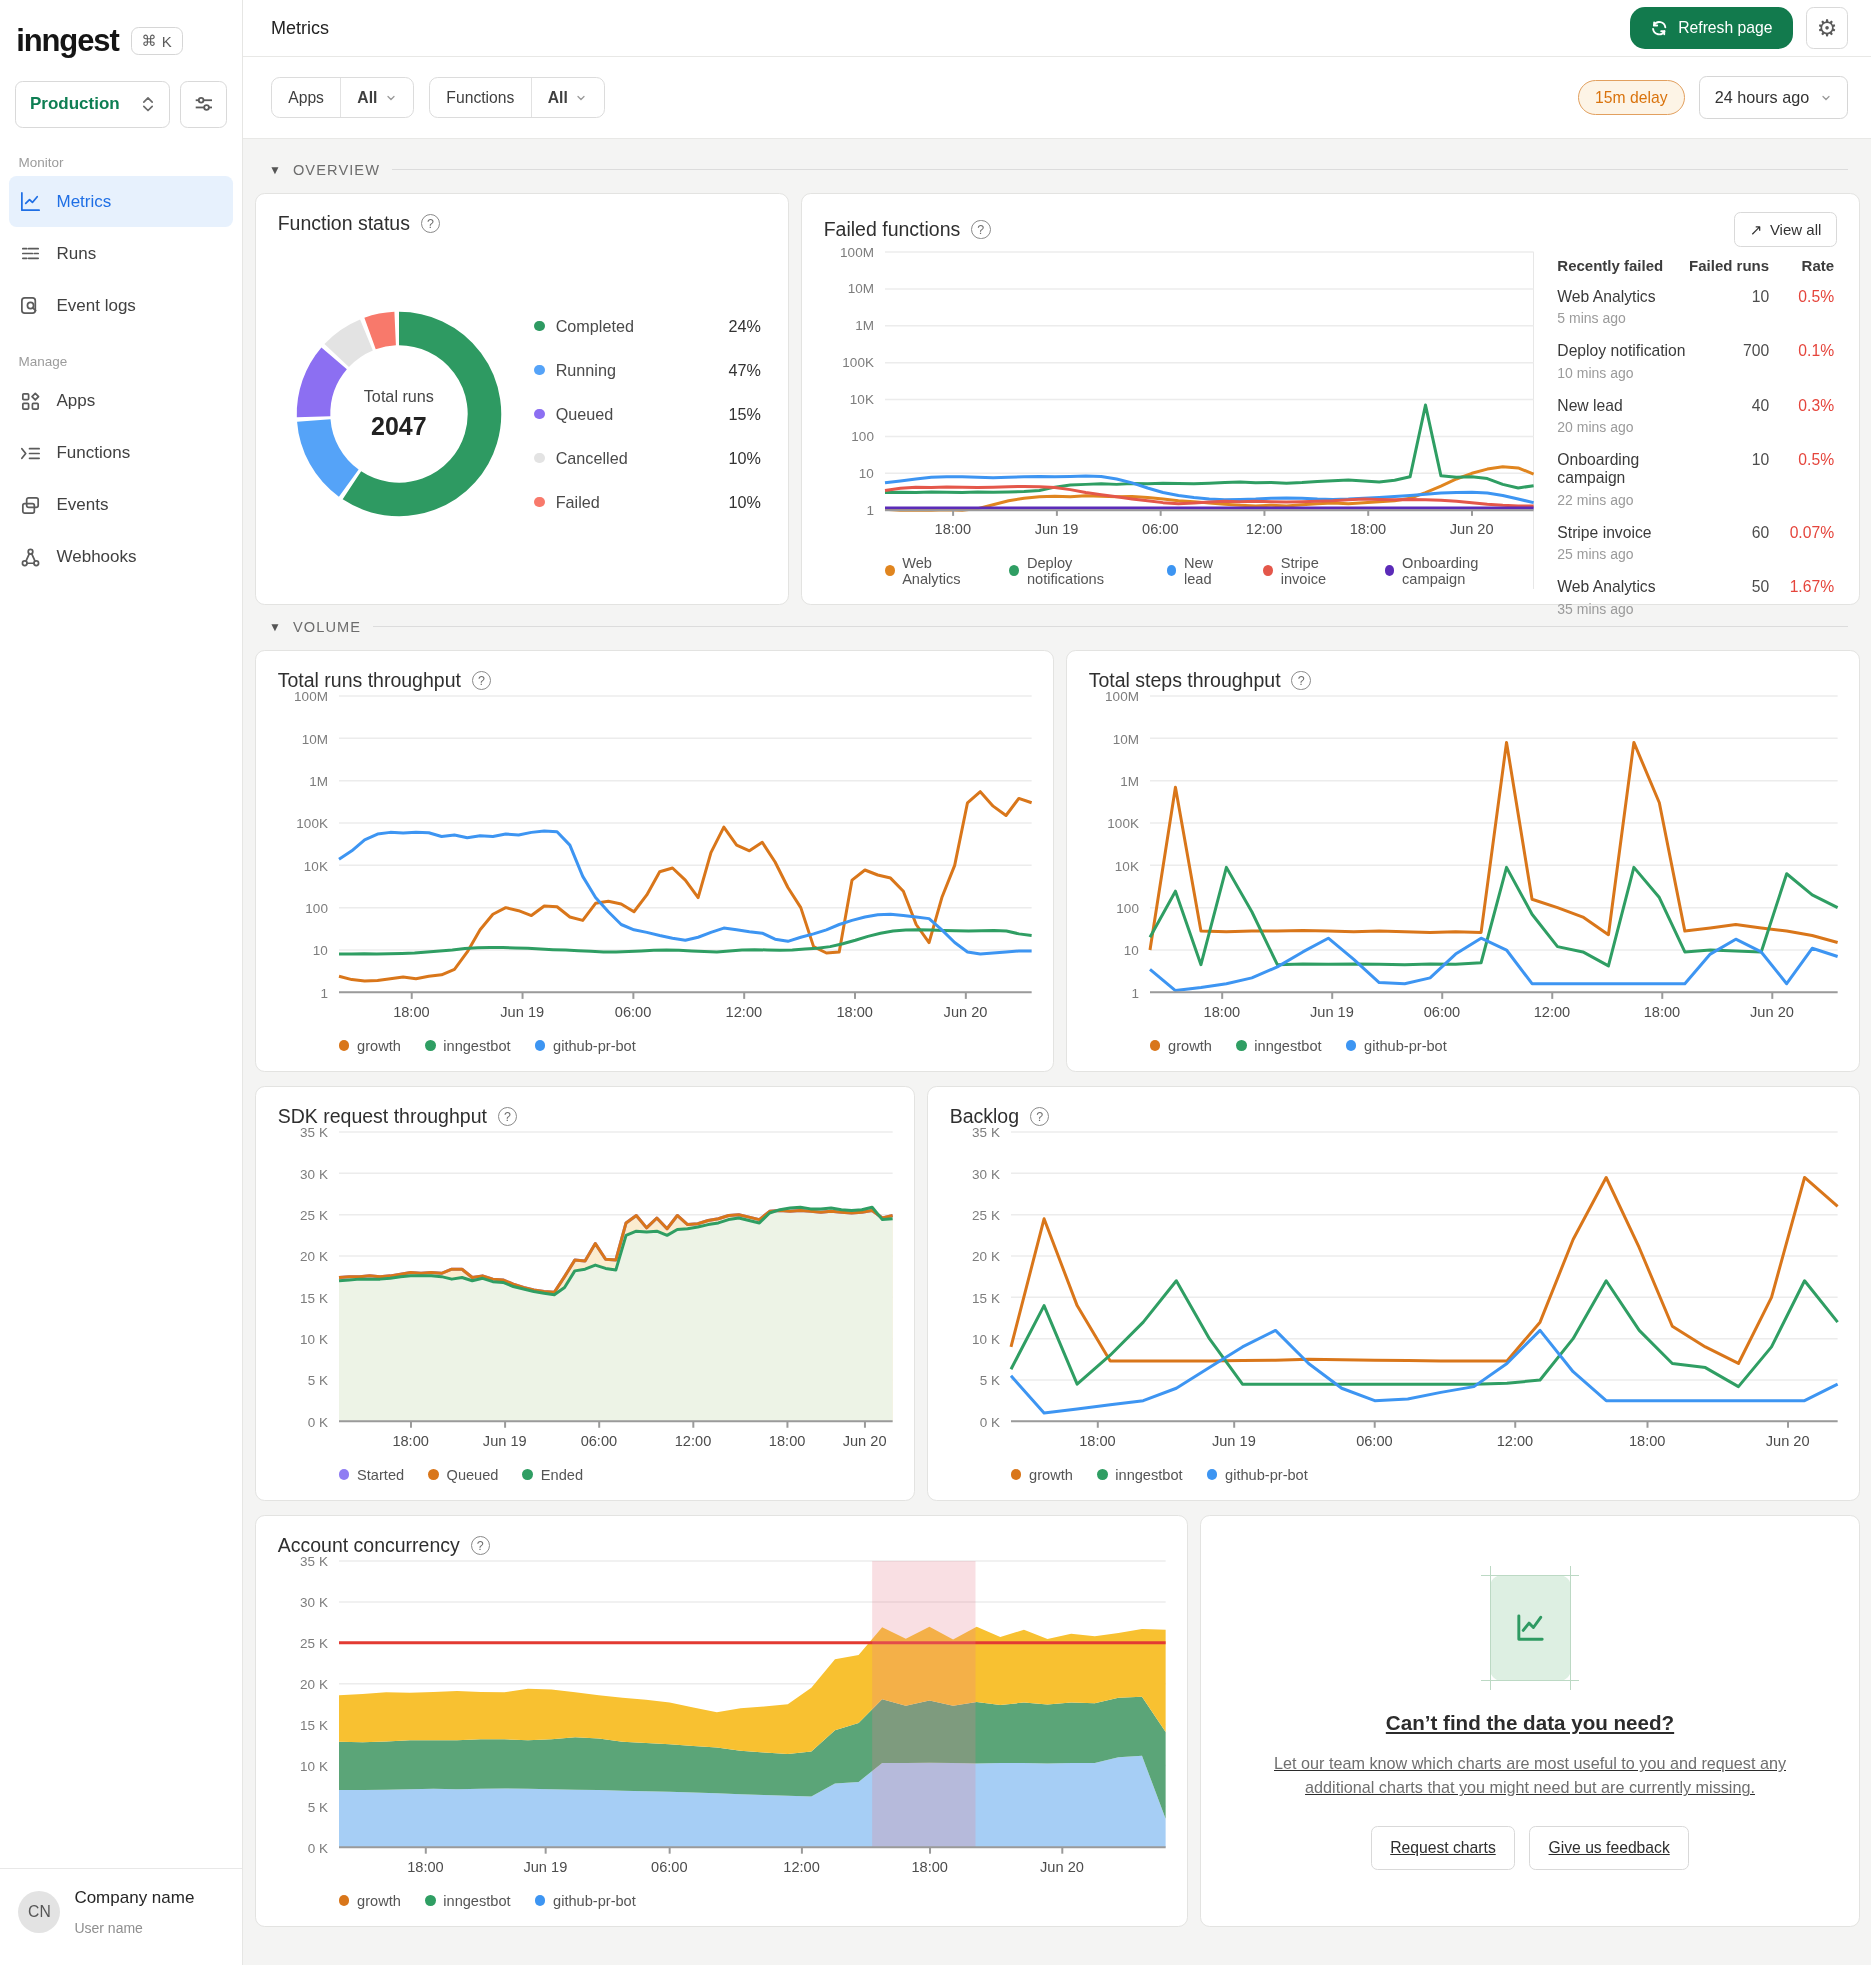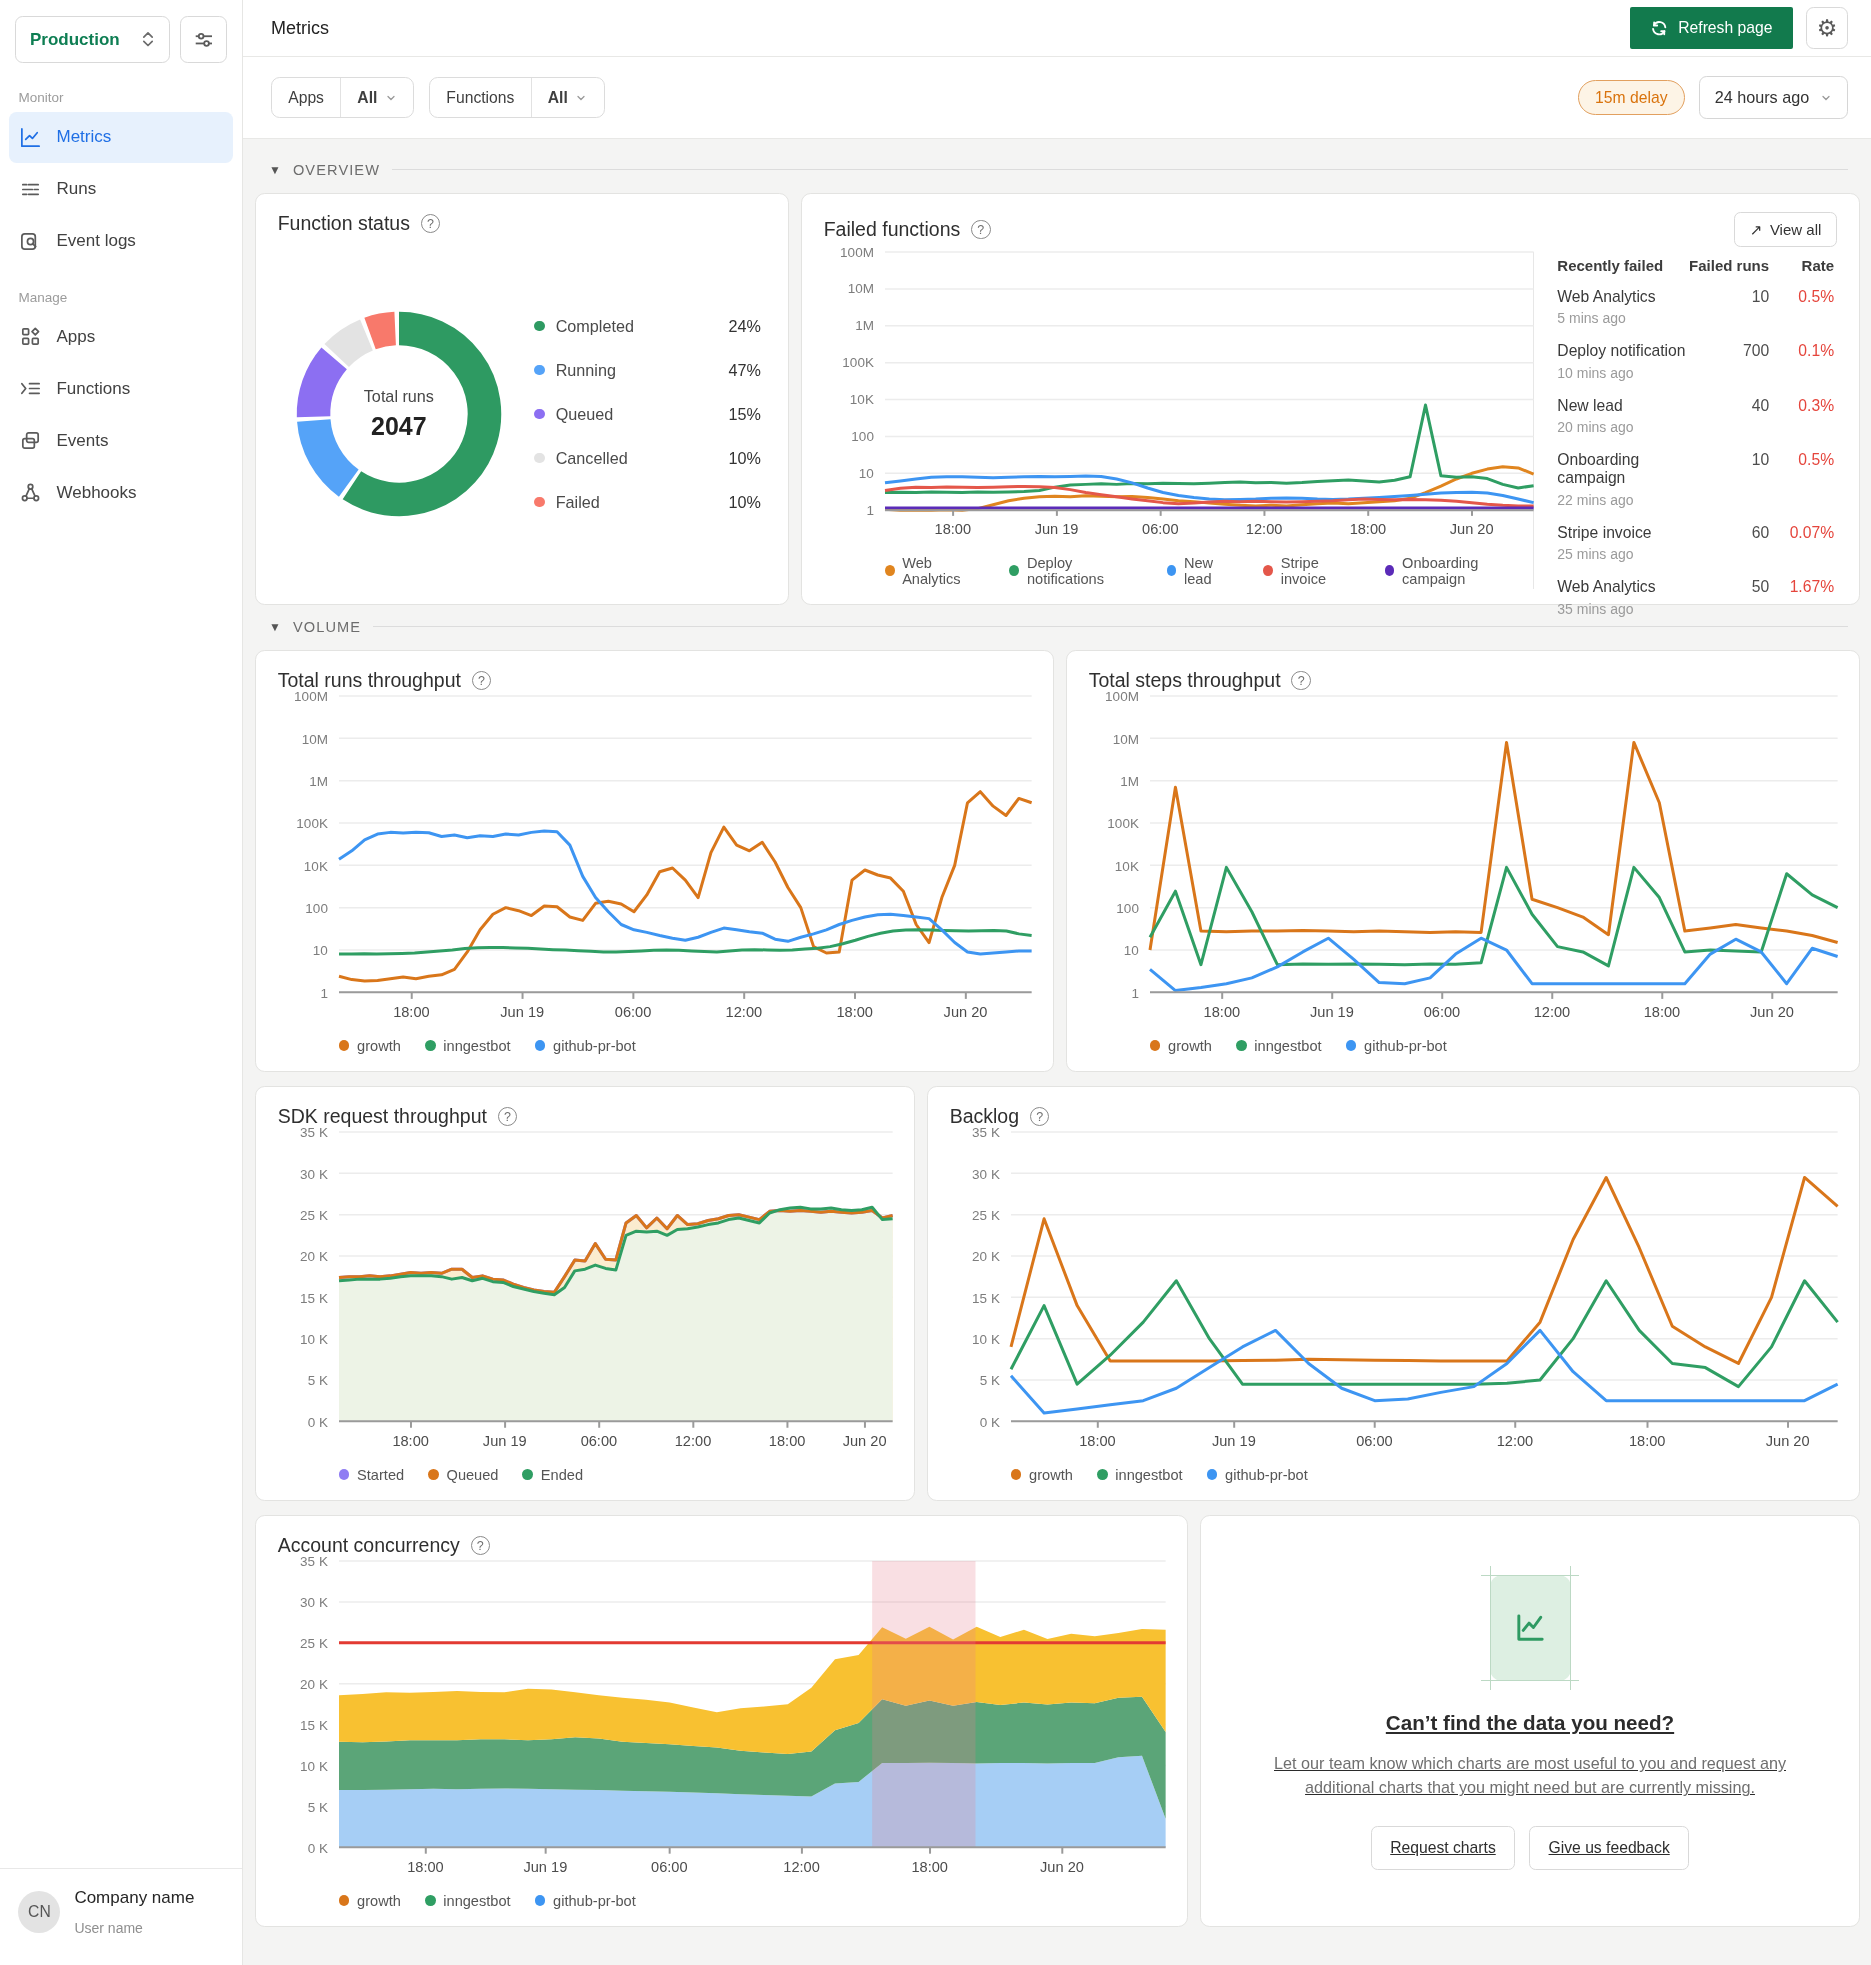--- a/index.html
+++ b/index.html
@@ -30,21 +30,21 @@
   .sidebar-divider { height:1.1px; background:#e8e8e8; margin:12px 0 0 0; }
   .account-row { display:flex; align-items:center; gap:14px; padding:18.4px 18.4px 24px 18.4px; cursor:pointer; }
   .avatar { width:42px; height:42px; border-radius:50%; background:#e3e3e3; color:#555; font-size:15.7px; display:flex; align-items:center; justify-content:center; }
   .account-company { font-size:17px; color:#262626; }
   .account-user { font-size:14px; color:#8f8f8f; margin-top:12px; }
 
   
   .main { flex:1; display:flex; flex-direction:column; min-width:0; }
   .topbar { height:57px; background:#fff; border-bottom:1.1px solid #e8e8e6; display:flex; align-items:center; padding:0 24px 0 28px; flex-shrink:0; }
   .page-title { font-size:18px; color:#232323; font-weight:500; flex:1; }
-  .refresh-btn { background:#127a4d; color:#fff; border:none; border-radius:2px; font-size:15.7px; padding:12px 20.6px; display:flex; align-items:center; gap:9.7px; cursor:pointer; font-family:inherit; }
+  .refresh-btn { background:#127a4d; color:#fff; border:none; border-radius:15px; font-size:15.7px; padding:12px 20.6px; display:flex; align-items:center; gap:9.7px; cursor:pointer; font-family:inherit; }
   .gear-btn { margin-left:13px; }
   .gear-glyph { font-size:23px; color:#5a5a5a; }
 
   .filterbar { height:82px; background:#fff; border-bottom:1.1px solid #e8e8e6; display:flex; align-items:center; padding:0 24px 0 28px; flex-shrink:0; }
   .pill { display:flex; border:1.1px solid #dcdcdc; border-radius:8.7px; overflow:hidden; margin-right:15px; background:#fff; }
   .pill .seg { padding:10.8px 16.2px; font-size:15.7px; color:#3f3f3f; display:flex; align-items:center; gap:7.6px; }
   .pill .seg + .seg { border-left:1.1px solid #e2e2e2; cursor:pointer; }
   .caret { width:12px; height:12px; stroke:#9a9a9a; }
   .filter-right { margin-left:auto; display:flex; align-items:center; gap:14px; }
   .delay-badge { border:1.1px solid #e2a05f; background:#fdf4e6; color:#d9730d; font-size:15.7px; padding:7.6px 16.2px; border-radius:541px; }
@@ -122,20 +122,27 @@
   .cf-body { font-size:16.2px; color:#6f6f6f; text-align:center; line-height:1.5; max-width:574px; margin-bottom:26px; }
   .cf-buttons { display:flex; gap:14px; }
   .cf-btn { border:1.1px solid #d9d9d9; background:#fff; border-radius:6.5px; font-size:15.7px; color:#2e2e2e; padding:12px 18.4px; cursor:pointer; font-family:inherit; }
 </style>
 </head>
 <body>
 
 <div class="app">
 
   <aside class="sidebar">
+    <div class="logo-row">
+      <span class="logo">inngest</span>
+      <span class="kbd-chip">
+        <span>⌘</span>
+        <span>K</span>
+      </span>
+    </div>
     <div class="env-row">
       <div class="env-select">
         <span class="env-name">Production</span>
         <svg width="14" height="18.4" viewBox="0 0 20 26" fill="none" stroke="#6b6b6b" stroke-width="2.4" stroke-linecap="round" stroke-linejoin="round">
             <path d="M4 10l6-6 6 6"></path>
             <path d="M4 16l6 6 6-6"></path>
           </svg>
       </div>
       <div class="icon-btn">
         <svg width="21.7" height="21.7" viewBox="0 0 24 24" fill="none" stroke="#5b5b5b" stroke-width="2">

